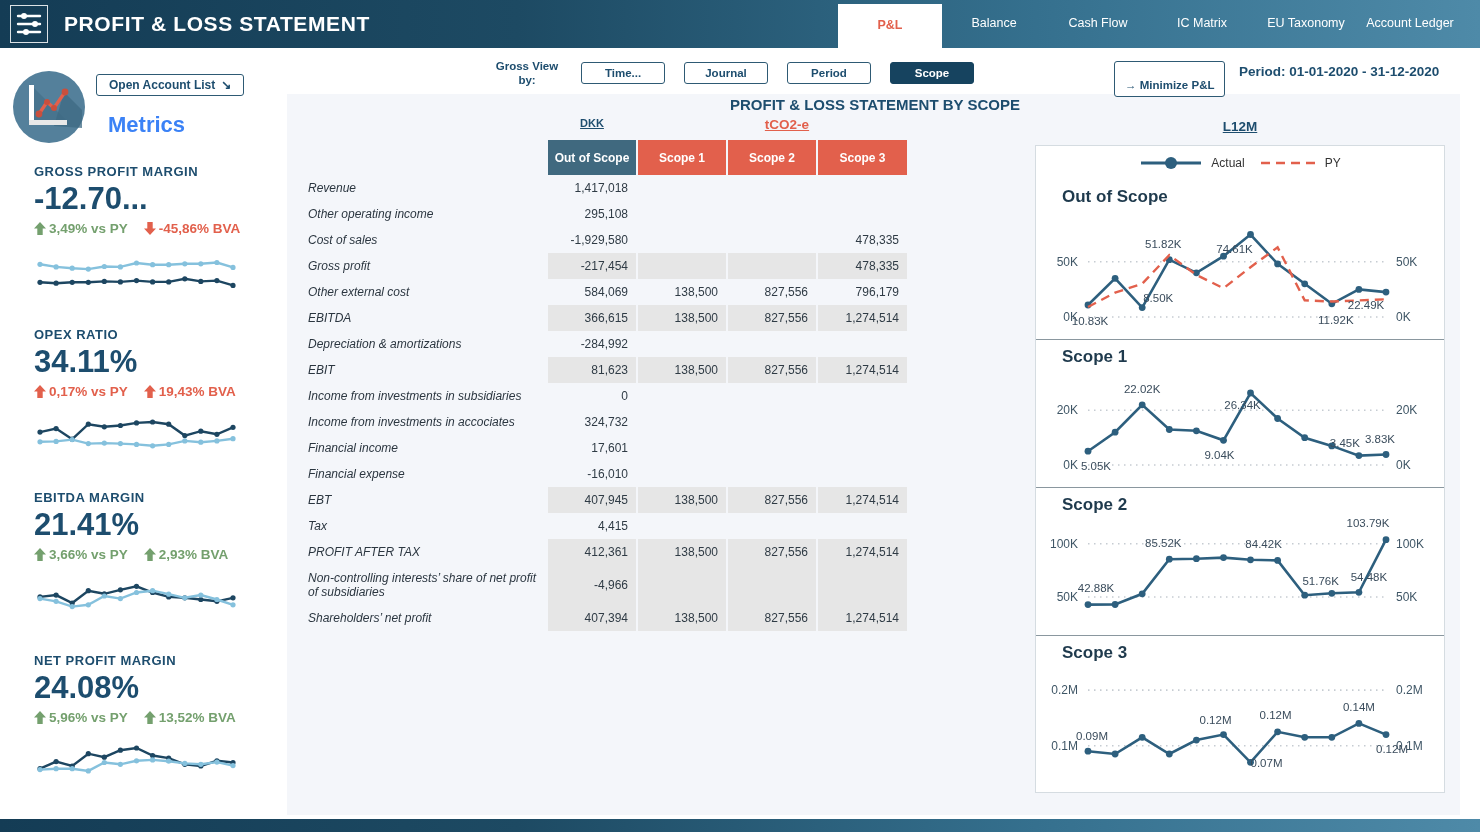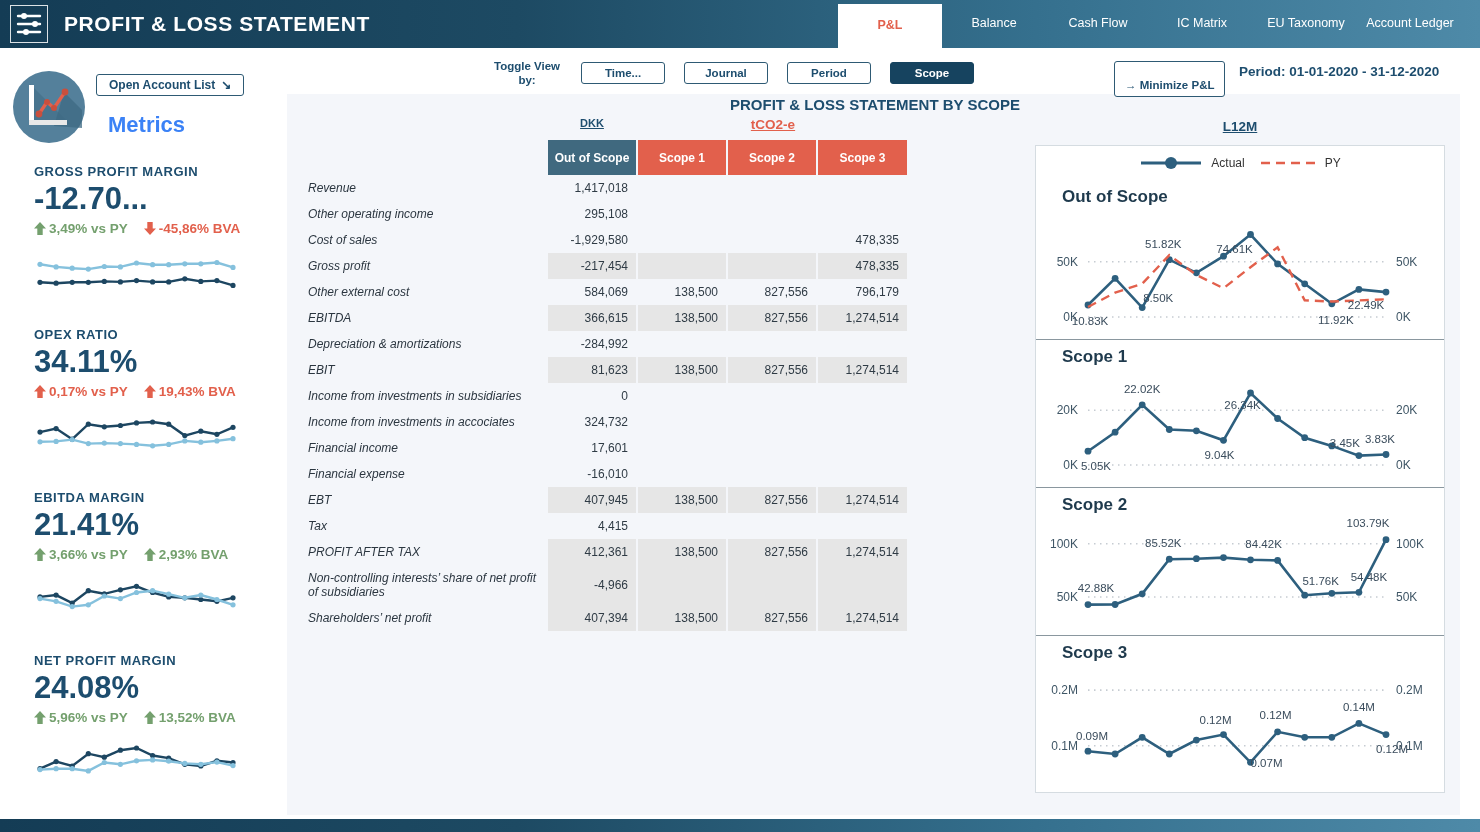--- a/index.html
+++ b/index.html
@@ -45,21 +45,21 @@
   .tbtn.active{background:#16435f;color:#fff;border-color:#16435f;}
   .minimize{position:absolute;left:827px;top:13px;height:23px;border:1.5px solid #2e5a74;border-radius:3px;
     background:#fff;color:#1d4d6e;font-size:11.5px;font-weight:bold;cursor:pointer;padding:17px 10px;
     font-family:"Liberation Sans",sans-serif;white-space:nowrap;}
   .period-text{position:absolute;left:952px;top:16px;font-size:13.5px;color:#1d4d6e;font-weight:bold;white-space:nowrap;}
 
   .tbl-title{position:absolute;left:438px;top:48px;width:300px;text-align:center;
     font-size:15px;font-weight:bold;color:#1d4d6e;white-space:nowrap;}
   .unit-dkk{position:absolute;left:260px;top:69px;width:90px;text-align:center;font-size:11px;
     font-weight:bold;color:#1d4d6e;text-decoration:underline;cursor:pointer;}
-  .unit-co2{position:absolute;left:396px;top:69px;width:180px;text-align:center;font-size:13.5px;
+  .unit-co2{position:absolute;left:410px;top:69px;width:180px;text-align:center;font-size:13.5px;
     font-weight:bold;color:#e2604c;text-decoration:underline;cursor:pointer;}
 
   table.pnl{position:absolute;left:13px;top:92px;width:607px;border-collapse:collapse;table-layout:fixed;}
   table.pnl col.c-lbl{width:247px;}
   table.pnl col.c-val{width:90px;}
   table.pnl th{height:33px;font-size:12px;font-weight:bold;color:#fff;text-align:center;
     border-left:2px solid #f4f6fa;}
   table.pnl th.h-oos{background:#40697f;}
   table.pnl th.h-scope{background:#e2604c;}
   table.pnl th.h-empty{background:transparent;border:none;}
@@ -309,21 +309,21 @@
             <circle cx="182.9" cy="31.1" r="2.6" fill="#85c1dd"></circle>
             <circle cx="199.0" cy="34.6" r="2.6" fill="#85c1dd"></circle>
           </svg></div>
       </div>
   </aside>
 
   <main class="panel">
     <div class="panel-light"></div>
 
     <div class="toggle-row">
-      <div class="toggle-label">Toggle View by:</div>
+      <div class="toggle-label">Gross View by:</div>
       <span id="toggle-buttons"><button class="tbtn">Time...</button><button class="tbtn">Journal</button><button class="tbtn">Period</button><button class="tbtn active">Scope</button></span>
     </div>
     <button class="minimize"><span>→</span> <span>Minimize P&amp;L</span></button>
     <div class="period-text">Period: 01-01-2020 - 31-12-2020</div>
 
     <div class="tbl-title">PROFIT &amp; LOSS STATEMENT BY SCOPE</div>
     <div class="unit-dkk">DKK</div>
     <div class="unit-co2">tCO2-e</div>
 
     <table class="pnl">

